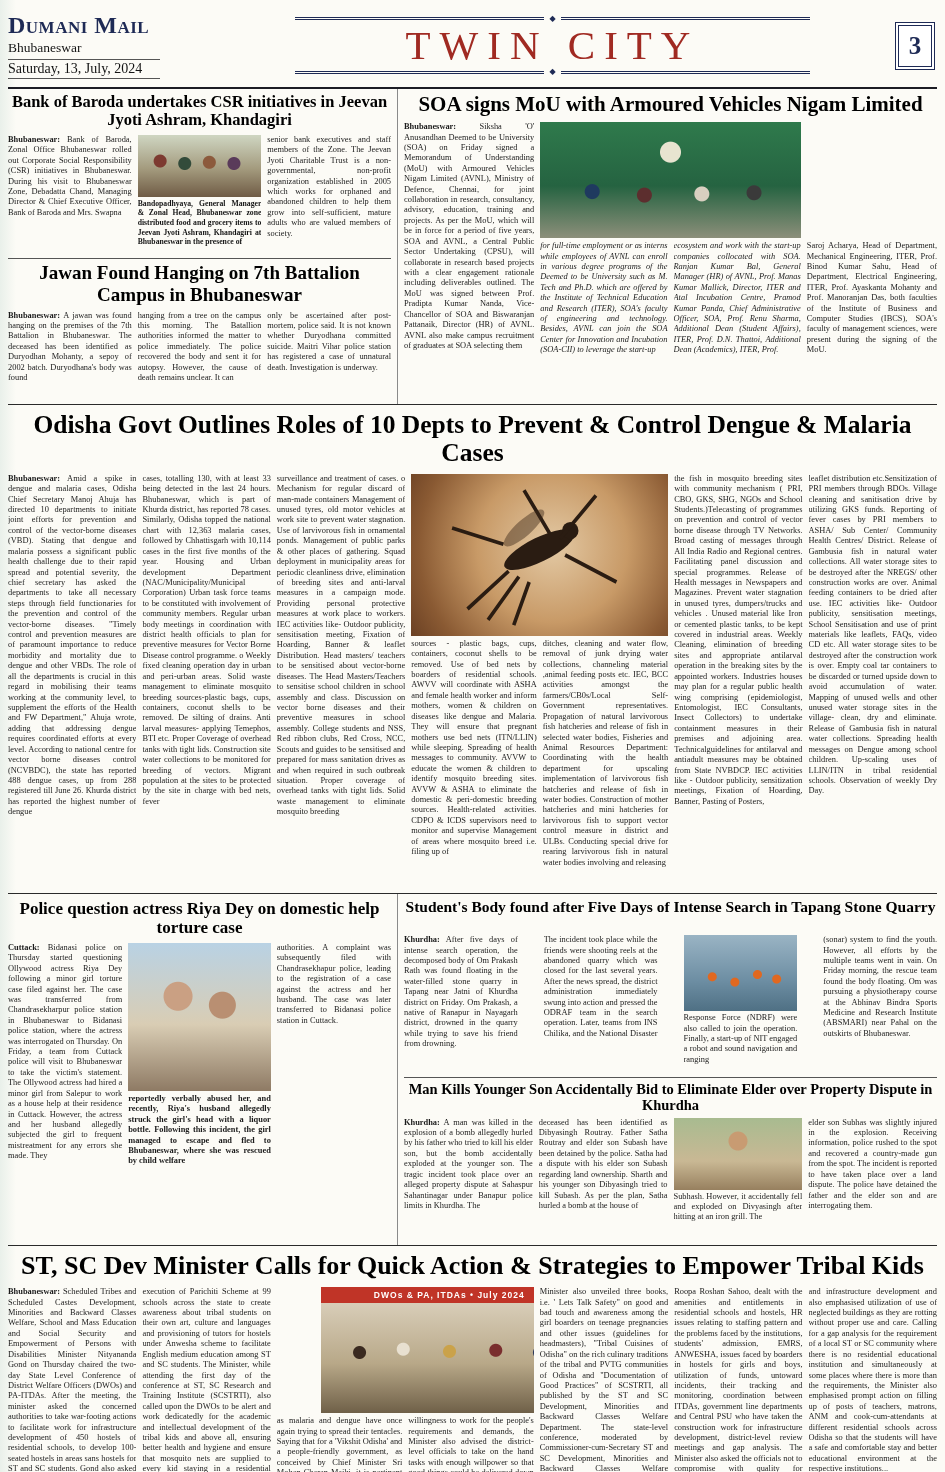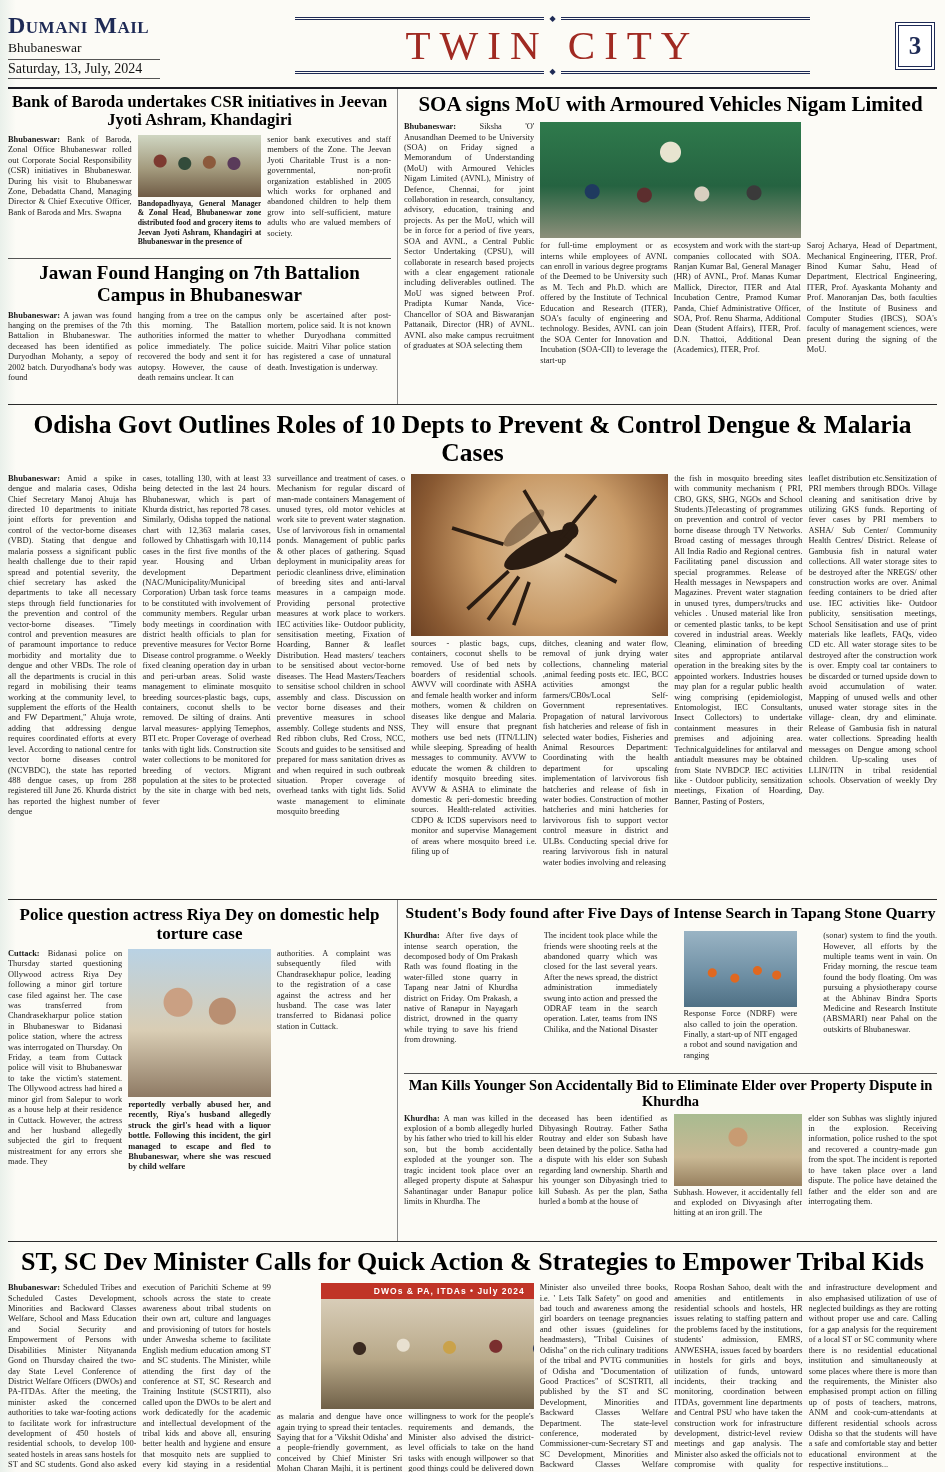--- a/index.html
+++ b/index.html
@@ -49,45 +49,45 @@
   .soa-hl{font-size:21px;line-height:1.1;margin:2px 0 6px;}
   .soa-cols{height:264px;}
   .soa-mid{flex:2;display:flex;flex-direction:column;overflow:hidden;}
   .ph-soa{height:116px;margin-bottom:3px;flex:none;background:
     radial-gradient(circle at 50% 26%,#e8e4d0 0 10px,rgba(0,0,0,0) 11px),
     radial-gradient(circle at 20% 60%,#1f3a5f 0 7px,rgba(0,0,0,0) 8px),
     radial-gradient(circle at 40% 63%,#5c2e2e 0 7px,rgba(0,0,0,0) 8px),
     radial-gradient(circle at 62% 62%,#d8cfc0 0 7px,rgba(0,0,0,0) 8px),
     radial-gradient(circle at 82% 61%,#3a3a3a 0 7px,rgba(0,0,0,0) 8px),
     linear-gradient(180deg,#2f7a4c 0%,#256341 55%,#8c8f7a 100%);}
-  .soa-mid-cols{flex:1;display:flex;gap:6px;overflow:hidden;}
+  .soa-mid-cols{flex:1;display:flex;gap:6px;overflow:hidden;font-style:italic;}
   .soa-col4{padding-top:119px;}
 
   
-  .dengue{border-bottom:1.5px solid #2a2a2a;padding:3px 0 7px;}
+  .dengue{border-bottom:1.5px solid #2a2a2a;padding:3px 0 1px;}
   .dengue-hl{font-size:25.5px;line-height:1.1;margin:3px 0 7px;}
   .dengue-cols{height:418px;}
   .den-mid{flex:2;display:flex;flex-direction:column;overflow:hidden;}
   .ph-mosquito{height:162px;margin-bottom:3px;flex:none;background:radial-gradient(circle at 55% 45%,#e3c9a4 0%,#c89a67 45%,#8a5a33 80%,#6a4023 100%);}
   .ph-mosquito svg{position:absolute;inset:0;width:100%;height:100%;}
   .den-mid-cols{flex:1;display:flex;gap:6px;overflow:hidden;}
 
   
   .rowC{display:flex;border-bottom:1.5px solid #2a2a2a;}
   .rowC-left{width:390px;border-right:1px solid #8a8a8a;padding:2px 6px 5px 0;}
   .rowC-right{flex:1;padding:2px 0 5px 6px;}
   .riya-hl{font-size:17px;line-height:1.15;margin:3px 0 5px;}
   .riya-cols{height:268px;}
   .riya-mid{flex:1.25;display:flex;flex-direction:column;overflow:hidden;font-weight:bold;}
   .ph-riya{height:148px;margin-bottom:3px;flex:none;background:
     radial-gradient(circle at 35% 36%,#caa083 0 14px,rgba(0,0,0,0) 15px),
     radial-gradient(circle at 66% 42%,#b98f72 0 13px,rgba(0,0,0,0) 14px),
     linear-gradient(180deg,#b9d2e4 0%,#d9cdb4 55%,#8e7a64 100%);}
   .quarry{border-bottom:1px solid #555;padding-bottom:4px;margin-bottom:3px;}
-  .quarry-hl{font-size:15.5px;margin:2px 0 10px;line-height:1.12;}
+  .quarry-hl{font-size:15.5px;margin:2px 0 20px;line-height:1.12;}
   .quarry-cols{height:138px;gap:26px;}
   .q-mid{display:flex;flex-direction:column;overflow:hidden;}
   .ph-quarry{height:76px;margin-bottom:2px;flex:none;background:
     radial-gradient(circle at 25% 55%,#e06820 0 4px,rgba(0,0,0,0) 5px),
     radial-gradient(circle at 45% 62%,#e06820 0 4px,rgba(0,0,0,0) 5px),
     radial-gradient(circle at 65% 52%,#e06820 0 4px,rgba(0,0,0,0) 5px),
     radial-gradient(circle at 82% 58%,#e06820 0 4px,rgba(0,0,0,0) 5px),
     linear-gradient(180deg,#9ab4c4 0%,#6d8ea3 60%,#4f7084 100%);}
   .bomb-hl{font-size:14.5px;margin:3px 0 4px;line-height:1.12;}
   .bomb-cols{height:122px;}

